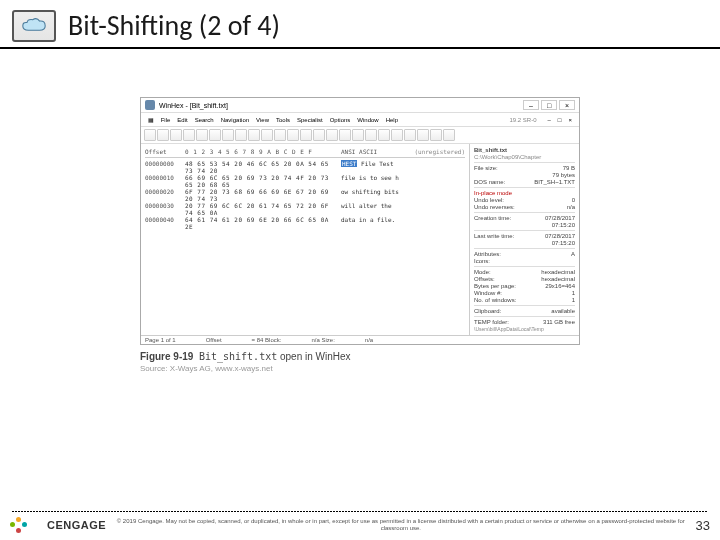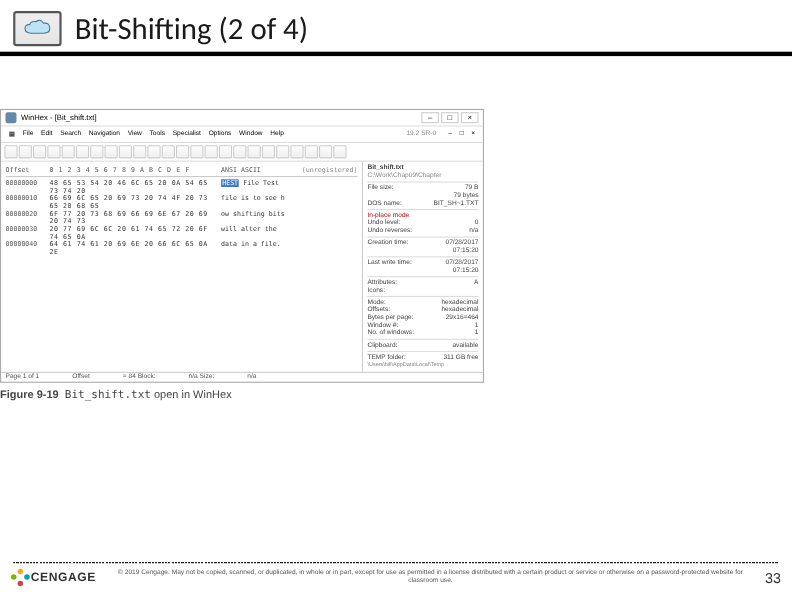--- a/index.html
+++ b/index.html
@@ -1,21 +1,21 @@
 <!DOCTYPE html>
 <html><head>
 <meta charset="utf-8">
 <style>
   * { box-sizing: border-box; margin: 0; padding: 0; }
   body { width: 720px; height: 540px; background: #fff; font-family: Arial, sans-serif; position: relative; overflow: hidden; }
-  .header { display: flex; align-items: center; padding: 8px 12px 4px 12px; border-bottom: 4px solid #000000; }
+  .header { display: flex; align-items: center; padding: 8px 12px 4px 12px; border-bottom: 2px solid #000000; }
   .cloud-icon { width: 44px; height: 32px; border: 2px solid #555; background: linear-gradient(#eee,#e5e5e5); display: flex; align-items: center; justify-content: center; margin-right: 12px; border-radius: 3px; }
   .cloud-icon svg { width: 28px; height: 20px; }
   .title { font-size: 28px; color: #1a1a1a; font-family: Calibri, Arial, sans-serif; }
-  .content { display: flex; justify-content: flex-start; padding-top: 48px; }
+  .content { display: flex; justify-content: center; padding-top: 48px; }
   .window { width: 440px; border: 1px solid #aaa; background: #fff; font-size: 6px; }
   .titlebar { display: flex; align-items: center; padding: 2px 4px; border-bottom: 1px solid #ddd; }
   .titlebar-icon { width: 10px; height: 10px; background: #68a; border-radius: 2px; margin-right: 4px; }
   .titlebar-text { flex: 1; font-size: 7px; }
   .winbtns { display: flex; gap: 2px; }
   .winbtn { width: 16px; height: 10px; border: 1px solid #ccc; display: flex; align-items: center; justify-content: center; font-size: 7px; }
   .winbtn.close { background:#fff; }
   .menubar { display: flex; padding: 2px 4px; gap: 1px; font-size: 6px; border-bottom: 1px solid #ddd; align-items:center;}
   .menubar span { padding: 1px 3px; }
   .menubar .ver { margin-left:auto; color:#888;}
@@ -37,21 +37,21 @@
   .rightpane .fn { font-weight:bold; margin-bottom:1px; }
   .rprow { display:flex; justify-content:space-between; margin:1px 0; }
   .rsep { border-top:1px solid #ddd; margin:2px 0;}
   .rred { color:#b00;}
   .statusbar { display:flex; border-top:1px solid #ccc; padding:1px 4px; font-size:6px; color:#555; gap:30px;}
   .caption { margin-top: 6px; font-size: 10px; color:#444; }
   .caption b { font-weight:bold; }
   .caption .mono { font-family: monospace; }
   .source { font-size:8px; color:#999; margin-top:2px;}
   .footer { position:absolute; bottom:6px; left:0; right:0; display:flex; align-items:center; padding:0 10px;}
-  .logo { display:flex; align-items:center; gap:0;}
+  .logo { display:flex; align-items:center; gap:19px;}
   .logo-dots { position:relative; width:18px; height:18px;}
   .dot { position:absolute; width:5px; height:5px; border-radius:50%;}
   .logo-text { font-size:11px; font-weight:bold; color:#333; letter-spacing:0.5px;}
   .copyright { flex:1; text-align:center; font-size:6px; color:#555; padding:0 8px; line-height:1.2;}
   .pagenum { font-size:13px; color:#333;}
   .footline { position:absolute; bottom:28px; left:12px; right:12px; height:1px; background: repeating-linear-gradient(90deg,#000 0,#000 2px,transparent 2px,transparent 3px);}
 </style>
 </head>
 <body>
 
@@ -248,20 +248,21 @@
         <span>Page 1 of 1</span>
         <span>Offset</span>
         <span>= 84  Block:</span>
         <span>n/a   Size:</span>
         <span>n/a</span>
       </div>
     </div>
     <div class="caption">
       <b>Figure 9-19</b>&nbsp;&nbsp;<span class="mono">Bit_shift.txt</span><span> open in WinHex</span>
     </div>
+    <div class="source">Source: X-Ways AG, www.x-ways.net</div>
   </div>
 </div>
 
 <div class="footline"></div>
 <div class="footer">
   <div class="logo">
     <div class="logo-dots">
       <div class="dot" style="background:#f5a623;top:1px;left:6px"></div>
       <div class="dot" style="background:#7ab800;top:6px;left:0"></div>
       <div class="dot" style="background:#00a4a6;top:6px;left:12px"></div>

